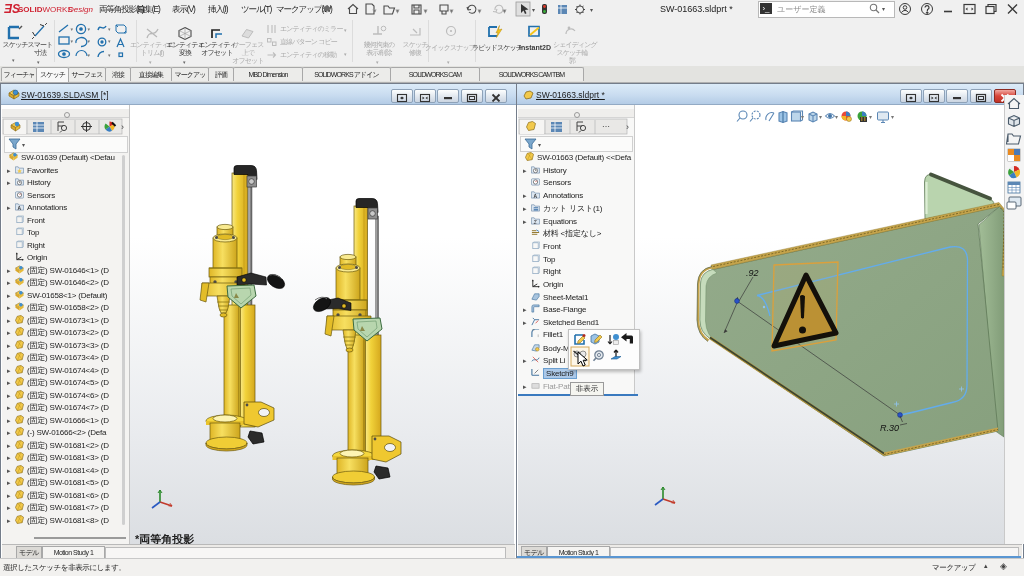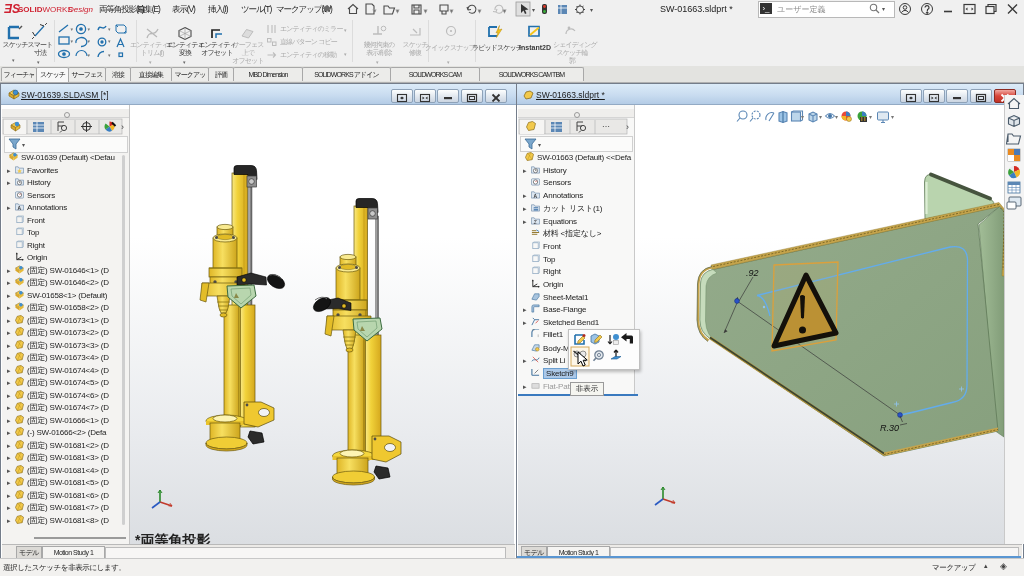--- a/index.html
+++ b/index.html
@@ -424,21 +424,21 @@
       </g>
 
       <g transform="translate(152,488)" stroke-width="1.6" fill="none">
         <path d="M8,14 V2" stroke="#2a8a2a"></path>
           <path d="M8,2 l-2,3 M8,2 l2,3" stroke="#2a8a2a" stroke-width="1"></path>
         <path d="M8,14 L20,18" stroke="#c23a2a"></path>
           <path d="M20,18 l-3.5,-0.2 M20,18 l-2,-2.8" stroke="#c23a2a" stroke-width="1"></path>
         <path d="M8,14 L0,20" stroke="#2a5ac2"></path>
       </g>
     </svg>
-    <div class="abs" style="left:134px;top:448px;font-size:14px;color:#222;font-weight:bold;">*両等角投影</div>
+    <div class="abs" style="left:134px;top:448px;font-size:11px;color:#222;font-weight:bold;">*両等角投影</div>
 
     <div class="abs tpanel" style="left:1px;top:21px;width:127px;height:439px;border-right:1px solid #c4c4c4;">
       <div class="abs" style="left:0;top:0;width:127px;height:4px;background:#fff;"></div>
       <div class="abs" style="left:0;top:4px;width:127px;height:8px;background:#efeeec;border-bottom:1px solid #d5d5d5;">
           <div class="abs" style="left:62px;top:3px;width:4px;height:4px;border:1px solid #999;border-radius:50%;"></div>
         </div>
       <svg id="treeTabsL" class="abs" style="left:0;top:13px;" width="127" height="17" viewBox="0 0 127 17">
         <rect x="1" y="1" width="119" height="15" fill="#e9e8e6" stroke="#b5b5b5" stroke-width="0.7"></rect>
         <rect x="2" y="2" width="22" height="14" fill="#f6f5f3"></rect>
         <g transform="translate(8,3)">

